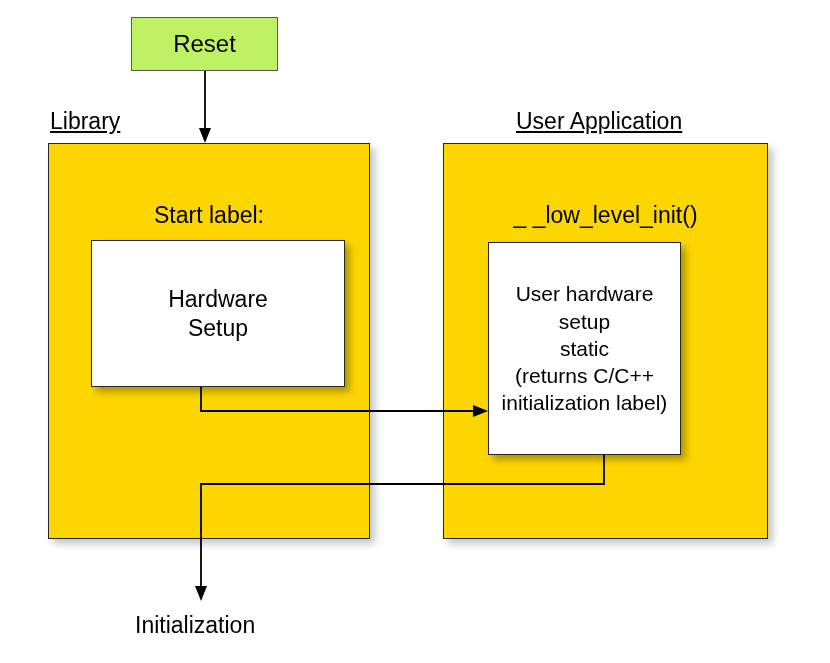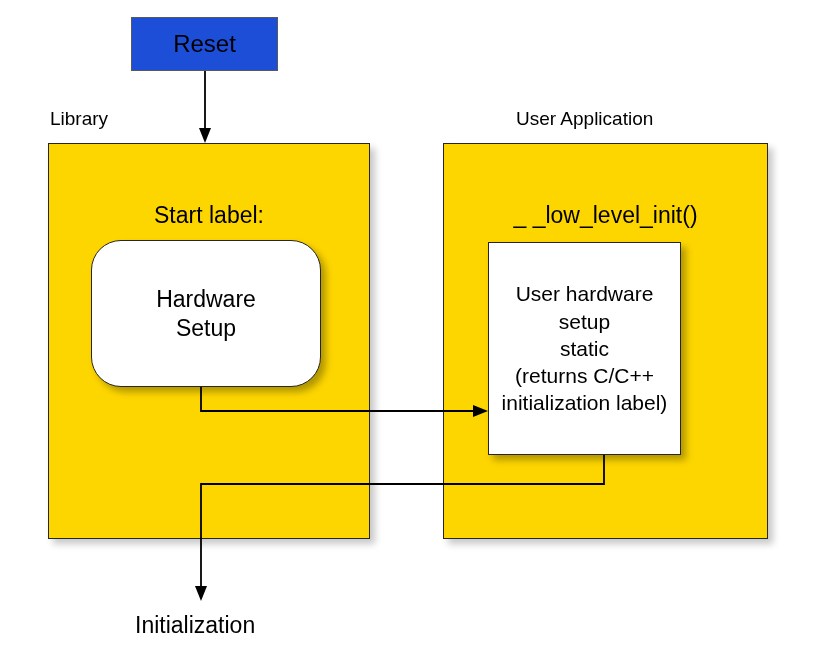--- a/index.html
+++ b/index.html
@@ -20,21 +20,21 @@
     background: #ffffff;
   }
 
   
   .reset-box {
     position: absolute;
     left: 131px;
     top: 17px;
     width: 147px;
     height: 54px;
-    background: #1d4ed8;
+    background: #bef264;
     border: 1.5px solid #595959;
     box-sizing: border-box;
     display: flex;
     align-items: center;
     justify-content: center;
     font-size: 24px;
     color: #000000;
   }
 
   
@@ -54,23 +54,24 @@
   .panel-userapp {
     left: 443px;
     top: 143px;
     width: 325px;
     height: 396px;
   }
 
   
   .caption {
     position: absolute;
-    font-size: 19px;
+    font-size: 23px;
     color: #000000;
     white-space: nowrap;
+    text-decoration: underline;
   }
   .caption-library { left: 50px; top: 108px; }
   .caption-userapp { left: 516px; top: 108px; }
 
   
   .panel-title {
     position: absolute;
     font-size: 23px;
     color: #000000;
     white-space: nowrap;
@@ -90,23 +91,22 @@
     align-items: center;
     justify-content: center;
     text-align: center;
     font-size: 23px;
     line-height: 1.25;
     color: #000000;
   }
   .proc-hw {
     left: 91px;
     top: 240px;
-    width: 230px;
+    width: 254px;
     height: 147px;
-    border-radius: 30px;
   }
   .proc-user {
     left: 488px;
     top: 242px;
     width: 193px;
     height: 213px;
     font-size: 21px;
     line-height: 1.3;
   }
   .proc-text { padding: 0 6px; }

